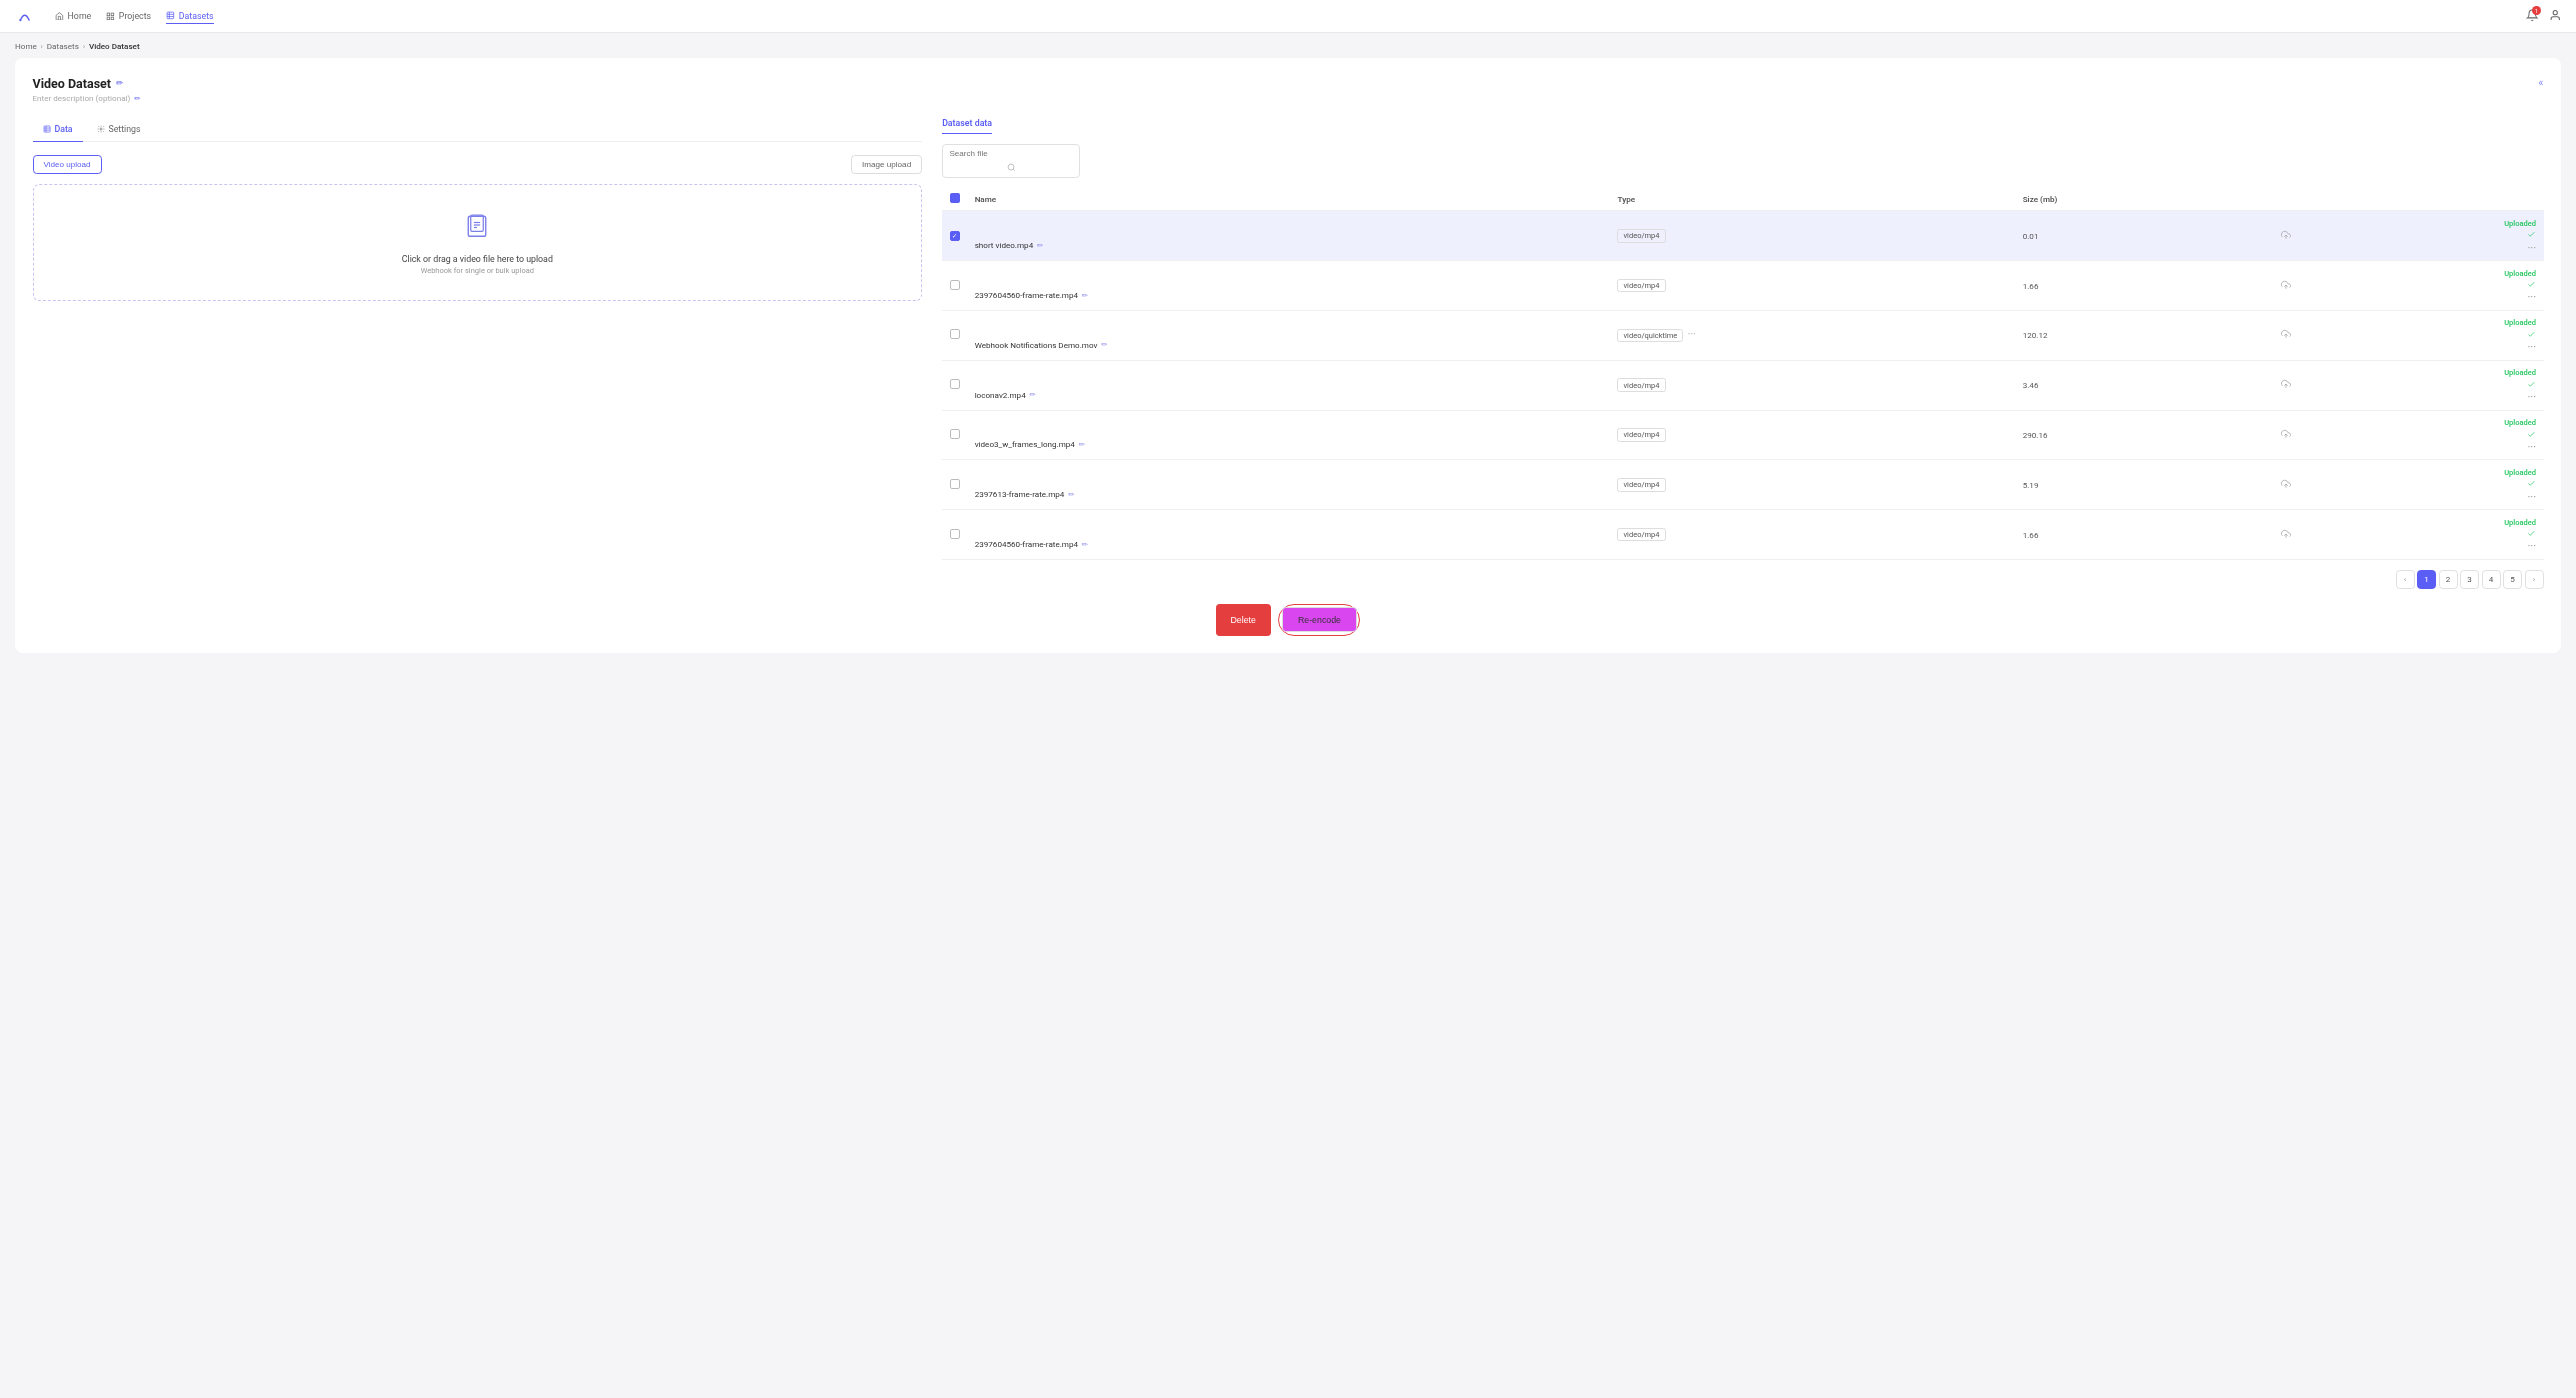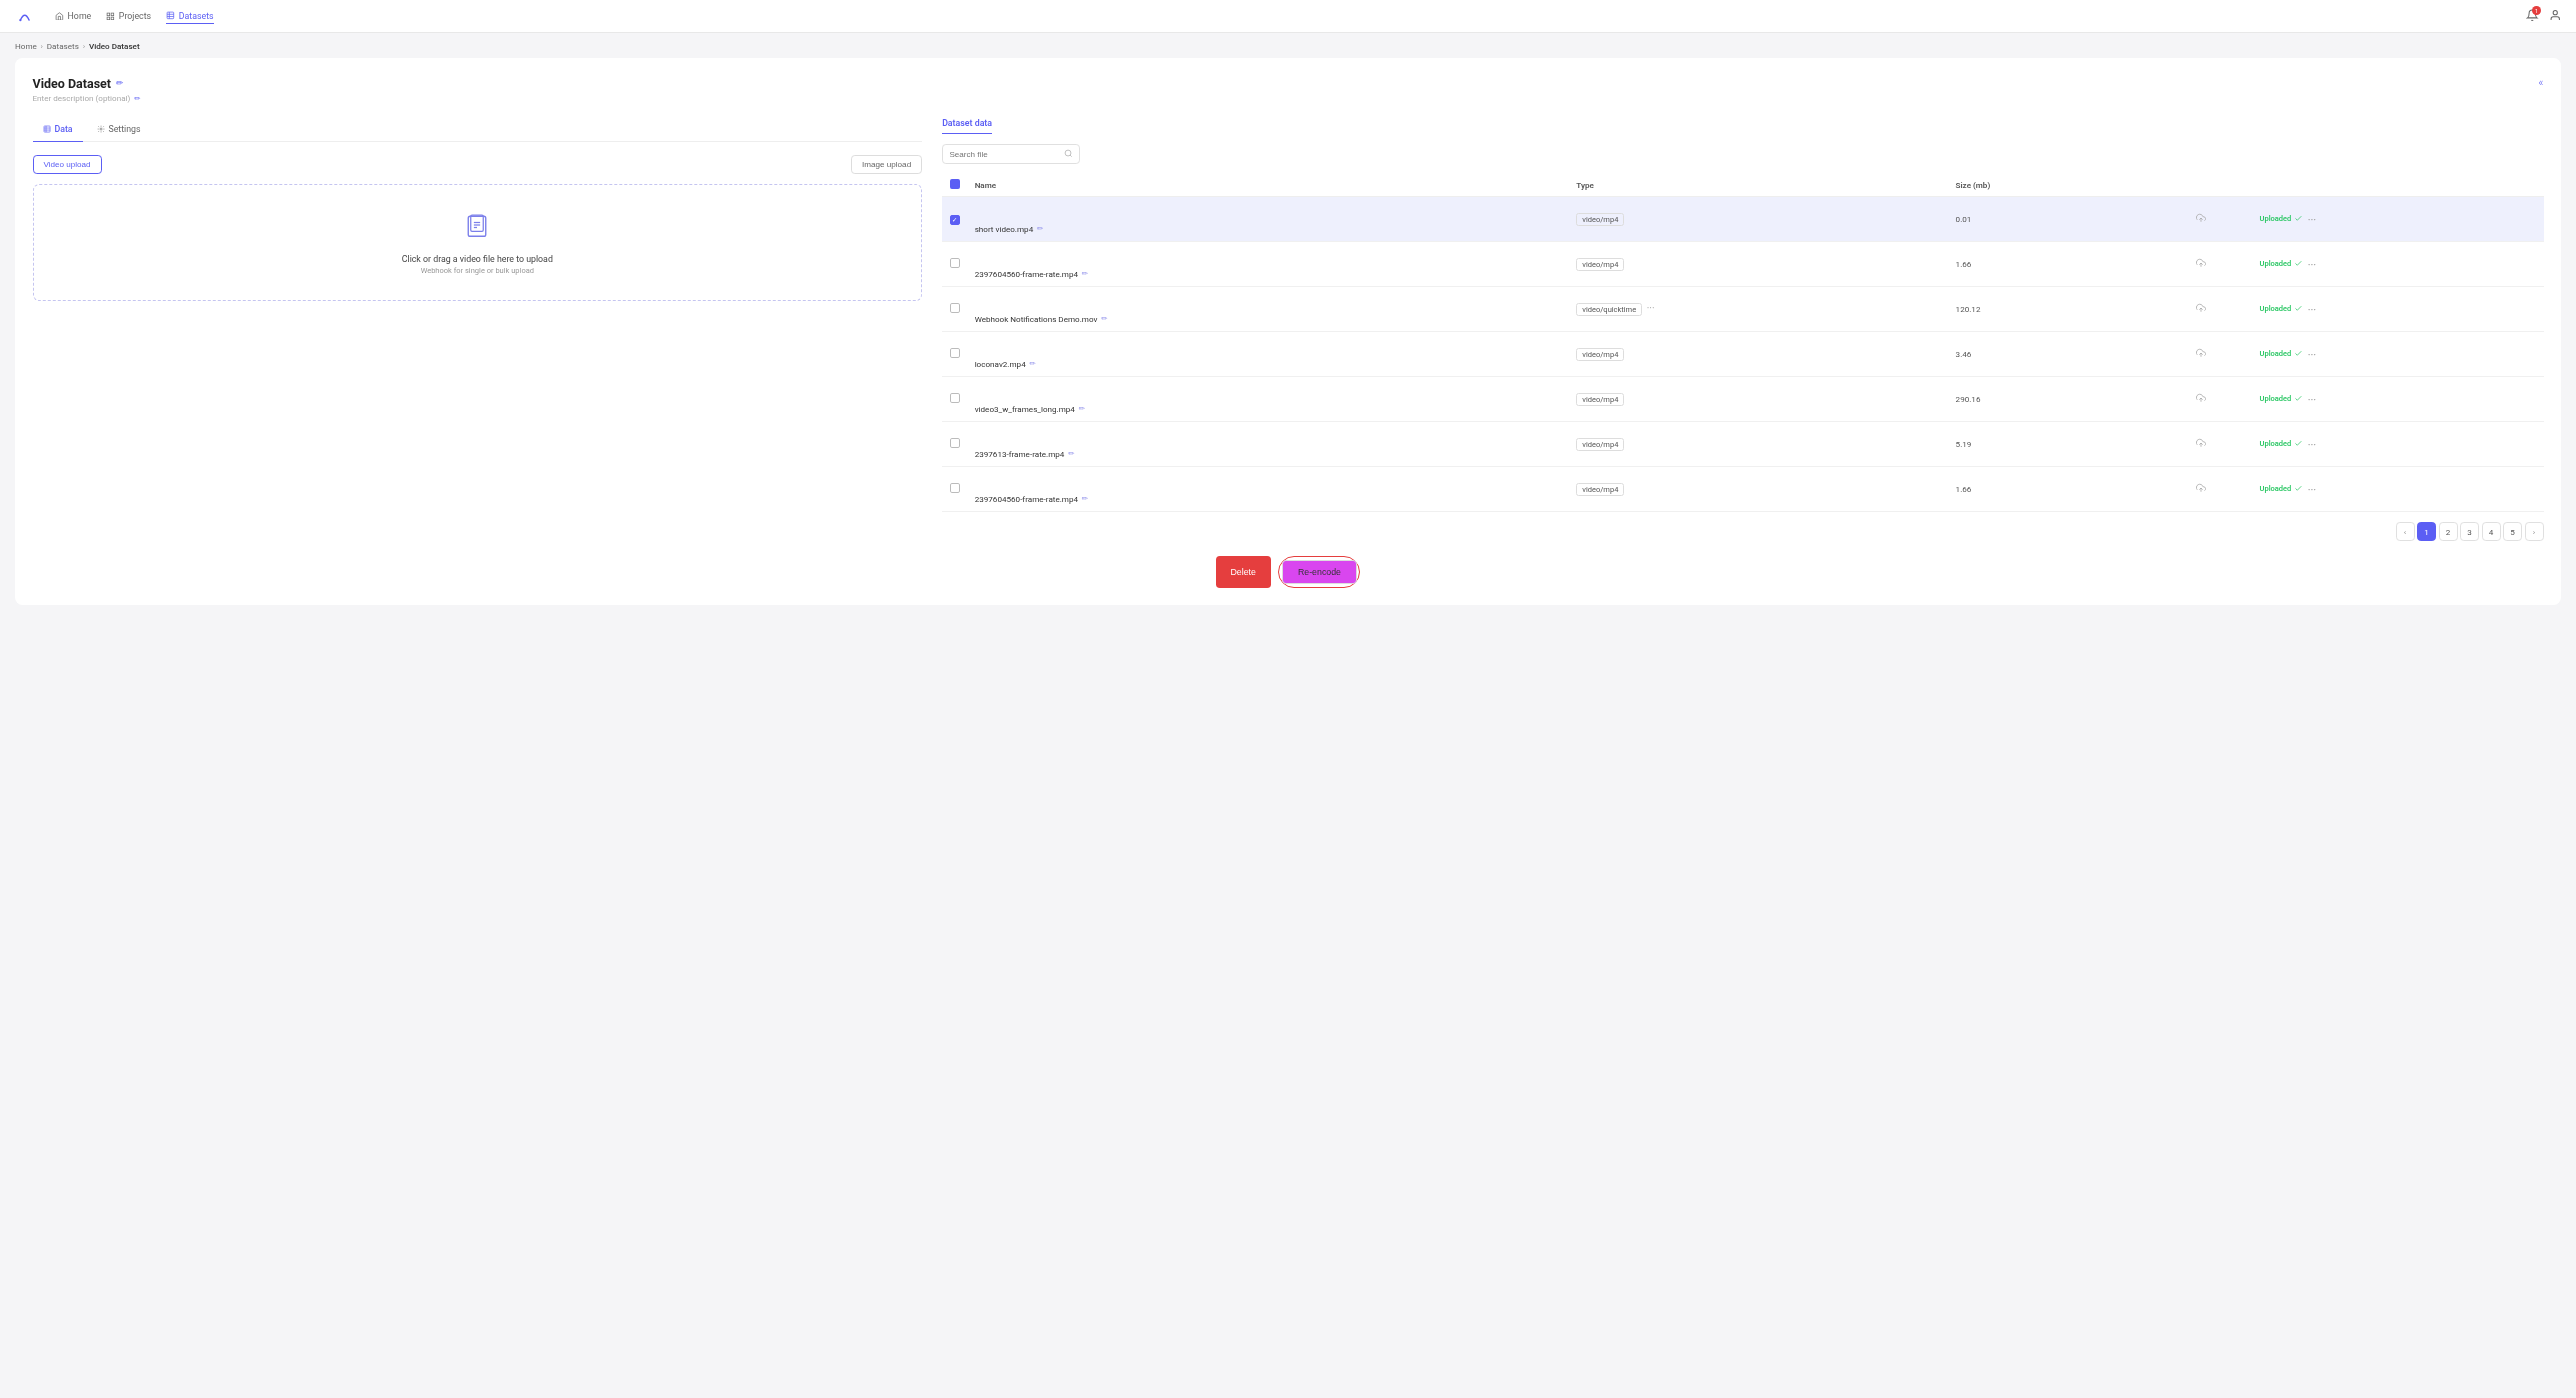--- a/index.html
+++ b/index.html
@@ -51,38 +51,38 @@
     .dropzone-sub { font-size: 7.5px; color: #999; }
 
     
     .two-col { display: grid; grid-template-columns: 1fr 1.8fr; gap: 20px; }
 
     
     .dataset-section { }
     .dataset-title { font-size: 8.8px; font-weight: 600; color: #5b5ef4; padding-bottom: 5px; border-bottom: 1.3px solid #5b5ef4; display: inline-block; margin-bottom: 10px; text-align: right; }
 
     
-    .search-bar { display: flex; align-items: center; border: 0.6px solid #e0e0e0; border-radius: 3.8px; padding: 3.8px 6.3px; margin-bottom: 10px; gap: 5px; width: 138px; }
+    .search-bar { display: flex; align-items: center; border: 0.6px solid #e0e0e0; border-radius: 3.8px; padding: 3.8px 6.3px; margin-bottom: 10px; gap: 5px; width: 138px; flex-direction: column; }
     .search-bar input { border: none; outline: none; font-size: 8.1px; color: #555; background: transparent; width: 100%; }
     .search-icon { color: #aaa; font-size: 8.8px; }
 
     
     .file-table { width: 100%; border-collapse: collapse; }
     .file-table th { text-align: left; font-weight: 600; color: #555; font-size: 8.1px; padding: 5px 7.5px; border-bottom: 0.6px solid #eee; }
     .file-table td { padding: 7.5px 7.5px; border-bottom: 0.6px solid #f0f0f0; font-size: 8.1px; vertical-align: middle; }
     .file-table tr.selected-row { background: #eef0fd; }
 
     .checkbox-cell { width: 22.6px; }
     .name-cell { color: #333; }
     .file-name-inner { display: flex; align-items: center; gap: 3.8px; margin-top: 19px; }
     .type-cell { }
     .type-badge { border: 0.6px solid #ddd; border-radius: 2.5px; padding: 1.3px 5px; font-size: 7.5px; color: #555; display: inline-block; }
     .size-cell { color: #555; }
     .action-cell { text-align: center; }
-    .status-cell { color: #22c55e; font-size: 7.5px; font-weight: 500; display: flex; align-items: flex-start; gap: 2.5px; white-space: nowrap; }
+    .status-cell { color: #22c55e; font-size: 7.5px; font-weight: 500; display: flex; align-items: flex-end; gap: 2.5px; white-space: nowrap; flex-direction: column; }
 
     .upload-action-icon { color: #aaa; cursor: pointer; font-size: 10px; }
     .edit-pencil { color: #8b8bea; font-size: 7.5px; cursor: pointer; }
 
     
     .custom-checkbox { width: 10px; height: 10px; border: 0.9px solid #bbb; border-radius: 1.9px; display: inline-flex; align-items: center; justify-content: center; cursor: pointer; }
     .custom-checkbox.checked { background: #5b5ef4; border-color: #5b5ef4; color: #fff; font-size: 6.3px; }
     .header-checkbox { width: 10px; height: 10px; background: #5b5ef4; border-radius: 1.9px; display: inline-flex; align-items: center; justify-content: center; }
 
     

